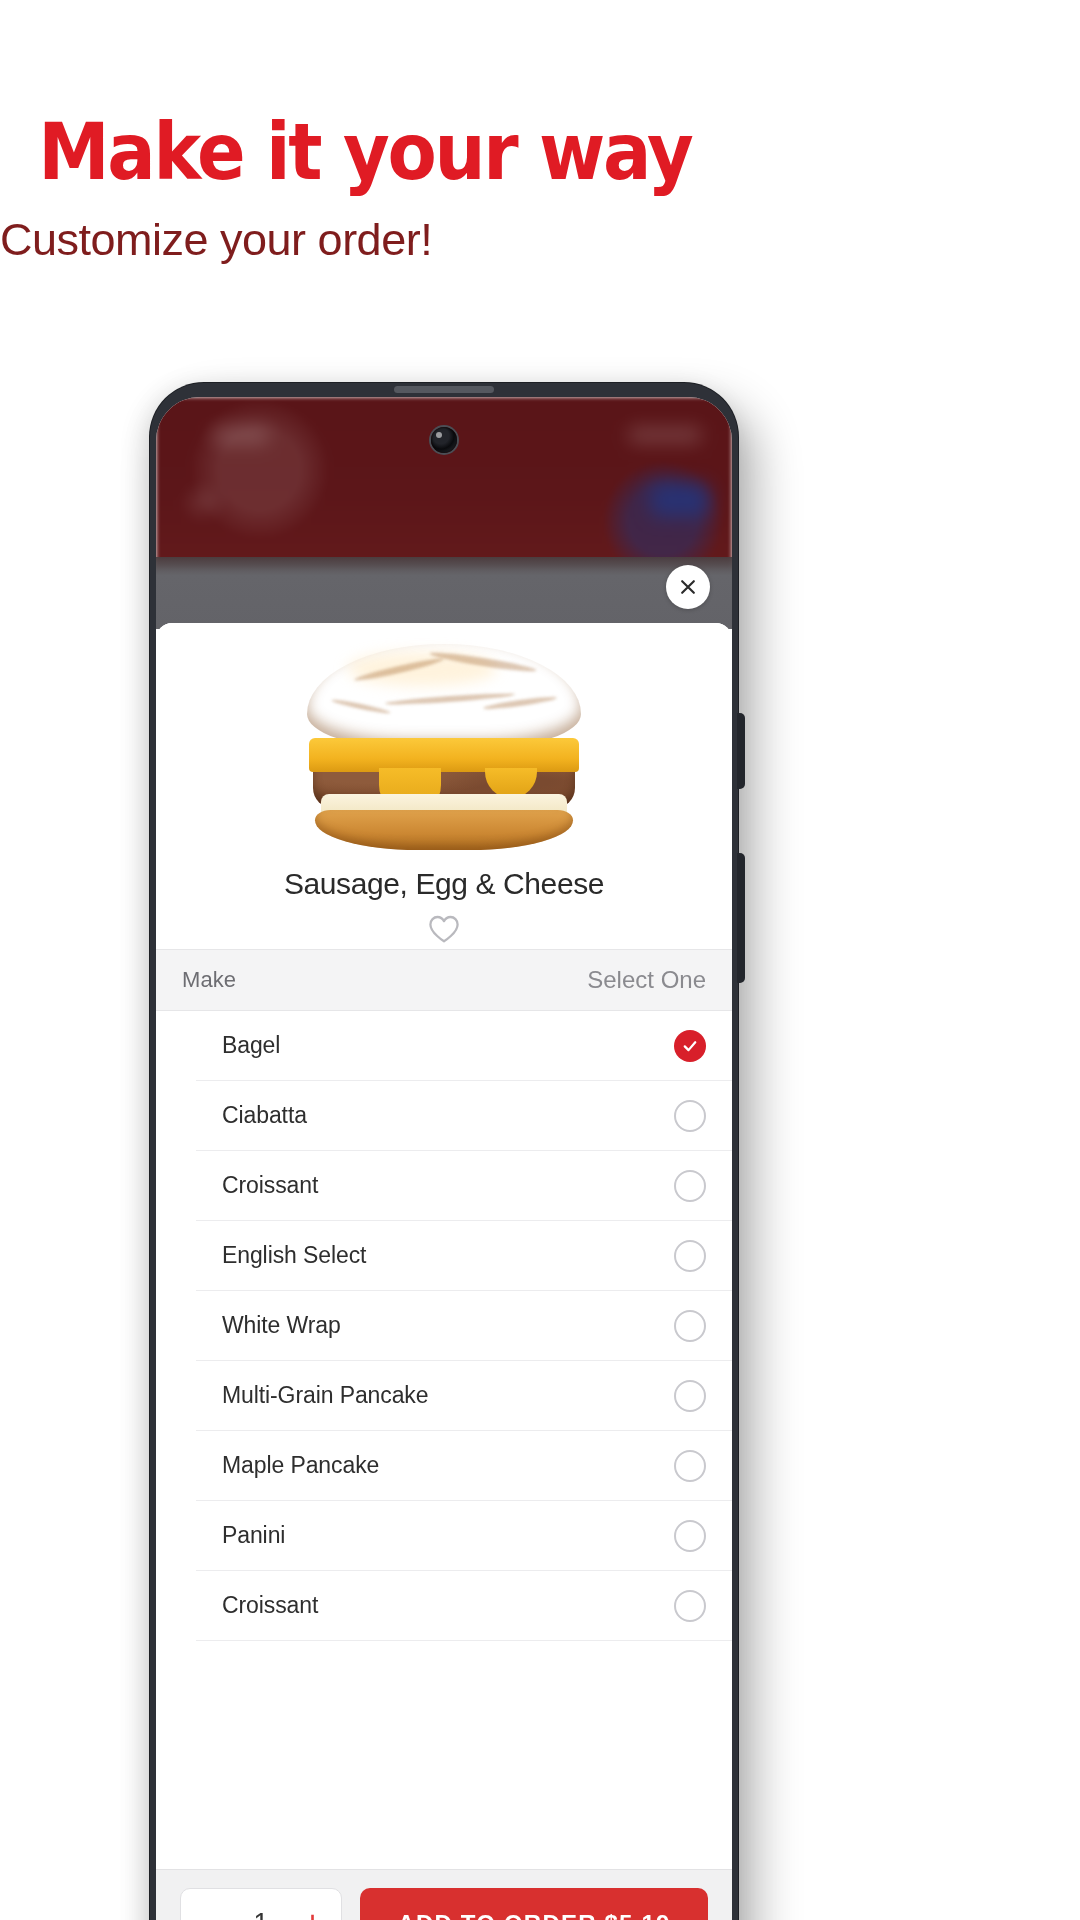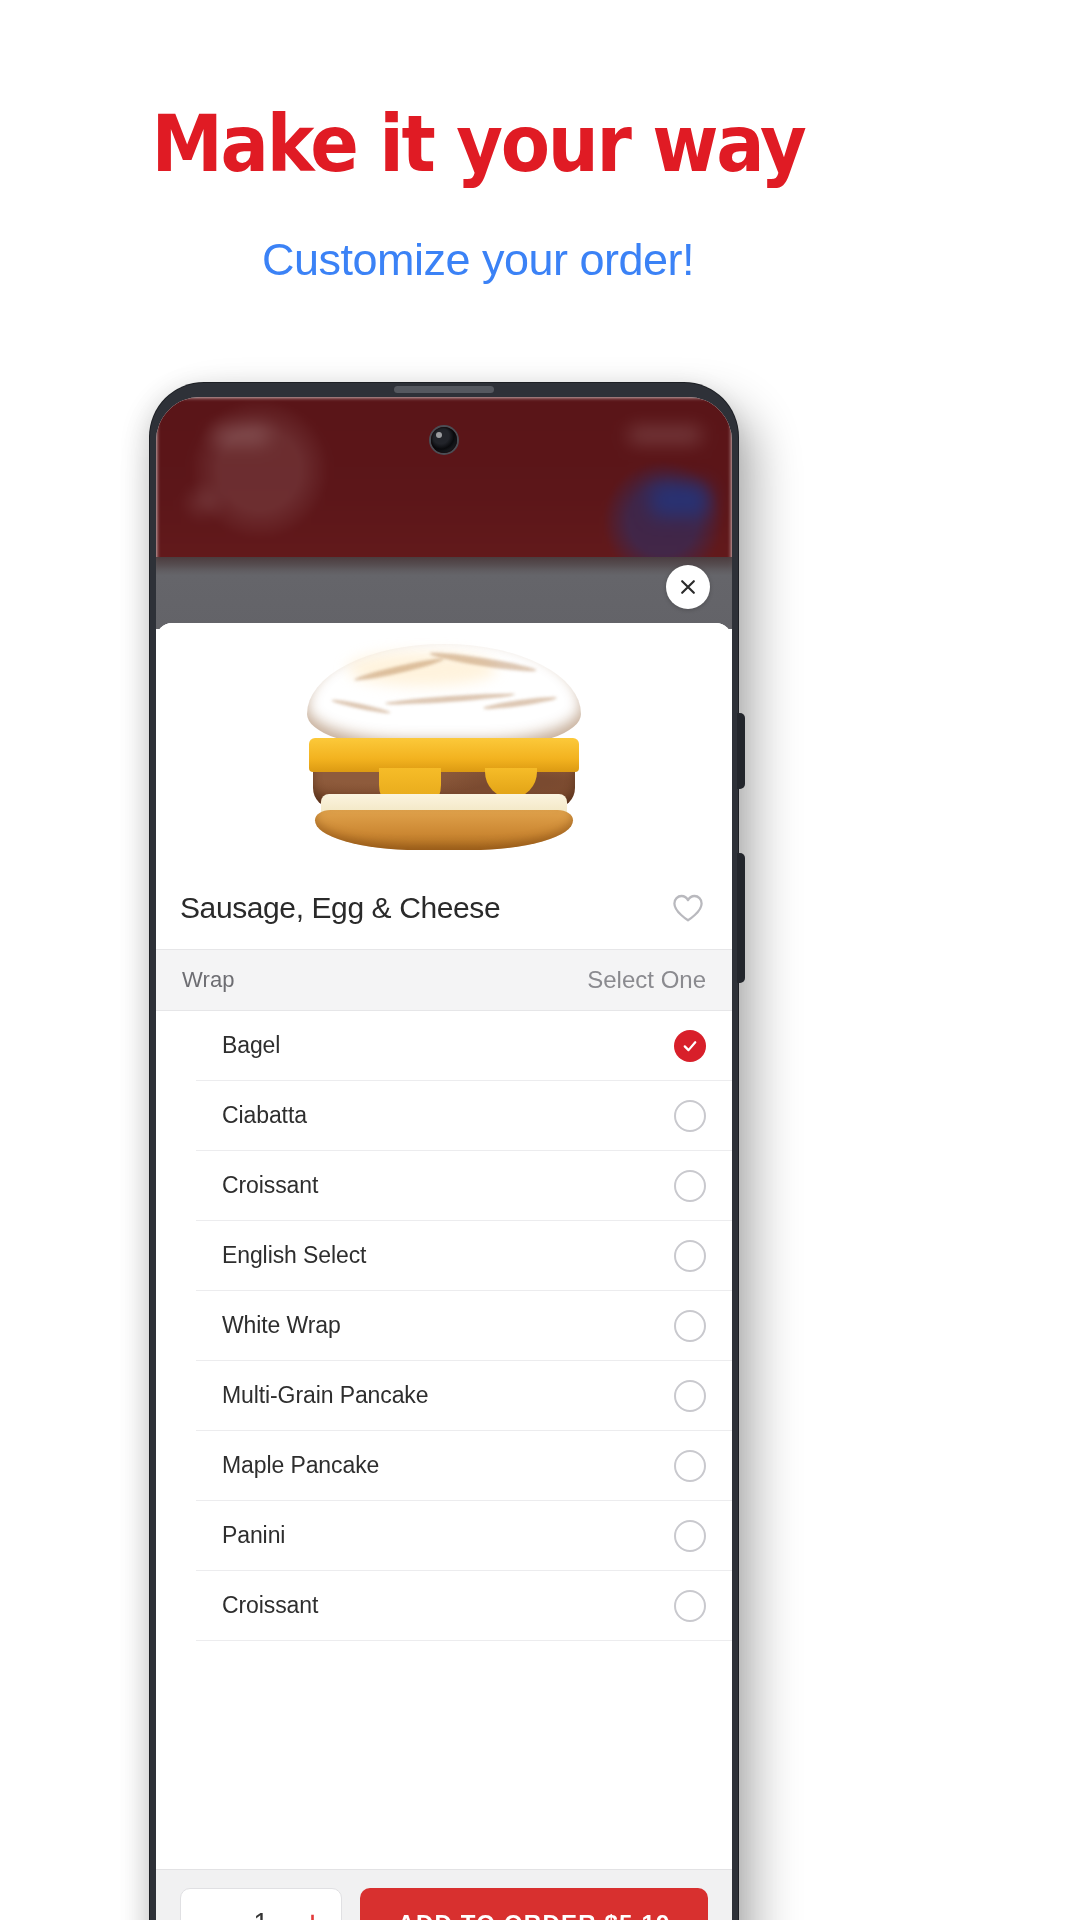--- a/index.html
+++ b/index.html
@@ -17,41 +17,41 @@
     position: relative;
     width: 1080px;
     height: 1920px;
     background: #ffffff;
     overflow: hidden;
   }
 
   
   .promo {
     position: absolute;
-    top: 8px; left: 0;
+    top: 16px; left: 0;
     width: 956px;
-    text-align: center;
+    text-align: left;
     padding-top: 96px;
   }
   .promo-headline {
     font-family: "DejaVu Sans", sans-serif;
     font-size: 78px;
     font-weight: 700;
     letter-spacing: -2.5px;
     color: #E01B24;
     line-height: 1.05;
     transform: scaleX(0.92);
     white-space: nowrap;
   }
   .promo-sub {
-    margin-top: 48px;
+    margin-top: 20px;
     font-family: "Liberation Sans", sans-serif;
     font-size: 45px;
     font-weight: 400;
-    color: #3b82f6;
+    color: #7f1d1d;
     letter-spacing: -0.5px;
     white-space: nowrap;
   }
 
   
   .phone {
     position: absolute;
     left: 150px;
     top: 383px;
     width: 588px;
@@ -266,20 +266,21 @@
   }
 
   
   .title-row {
     display: flex;
     align-items: center;
     justify-content: space-between;
     padding: 0 24px;
     height: 82px;
     background: #ffffff;
+    flex-direction: column;
   }
   .product-title {
     font-size: 30px;
     font-weight: 400;
     color: #2a2a2a;
     letter-spacing: -0.4px;
   }
   .heart-btn {
     width: 40px; height: 40px;
     display: flex; align-items: center; justify-content: center;
@@ -449,21 +450,21 @@
         <div class="title-row">
           <div class="product-title">Sausage, Egg &amp; Cheese</div>
           <div class="heart-btn">
             <svg viewBox="0 0 24 22" aria-hidden="true">
               <path d="M12 20.2 C12 20.2 1.8 13.9 1.8 7.6 C1.8 4.3 4.3 2 7.1 2 C9.2 2 11.1 3.3 12 5.1 C12.9 3.3 14.8 2 16.9 2 C19.7 2 22.2 4.3 22.2 7.6 C22.2 13.9 12 20.2 12 20.2 Z" fill="none" stroke="#b9b9be" stroke-width="1.7" stroke-linejoin="round"></path>
             </svg>
           </div>
         </div>
 
         <div class="group-head">
-          <div class="group-name">Wrap</div>
+          <div class="group-name">Make</div>
           <div class="group-rule">Select One</div>
         </div>
 
         <div class="options">
             <div class="option-row">
               <div class="option-label">Bagel</div>
               <div class="radio checked" style="background: rgb(216, 31, 42);">
                 <svg viewBox="0 0 24 24" aria-hidden="true">
                   <path d="M5 12.5 L10 17.5 L19 7" fill="none" stroke="#ffffff" stroke-width="3" stroke-linecap="round" stroke-linejoin="round"></path>
                 </svg>

